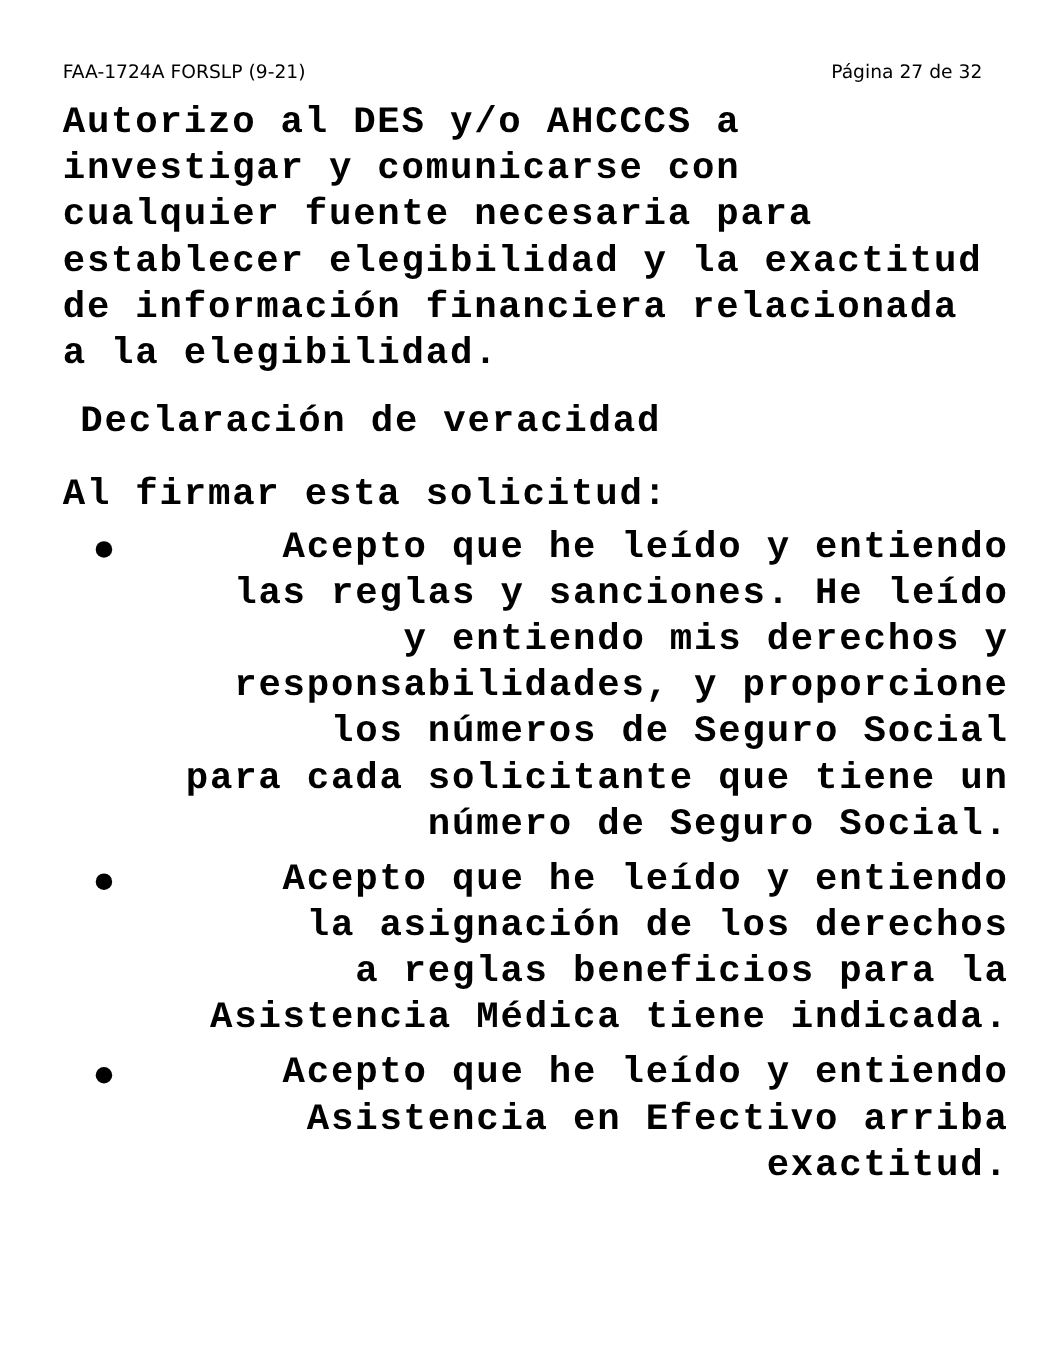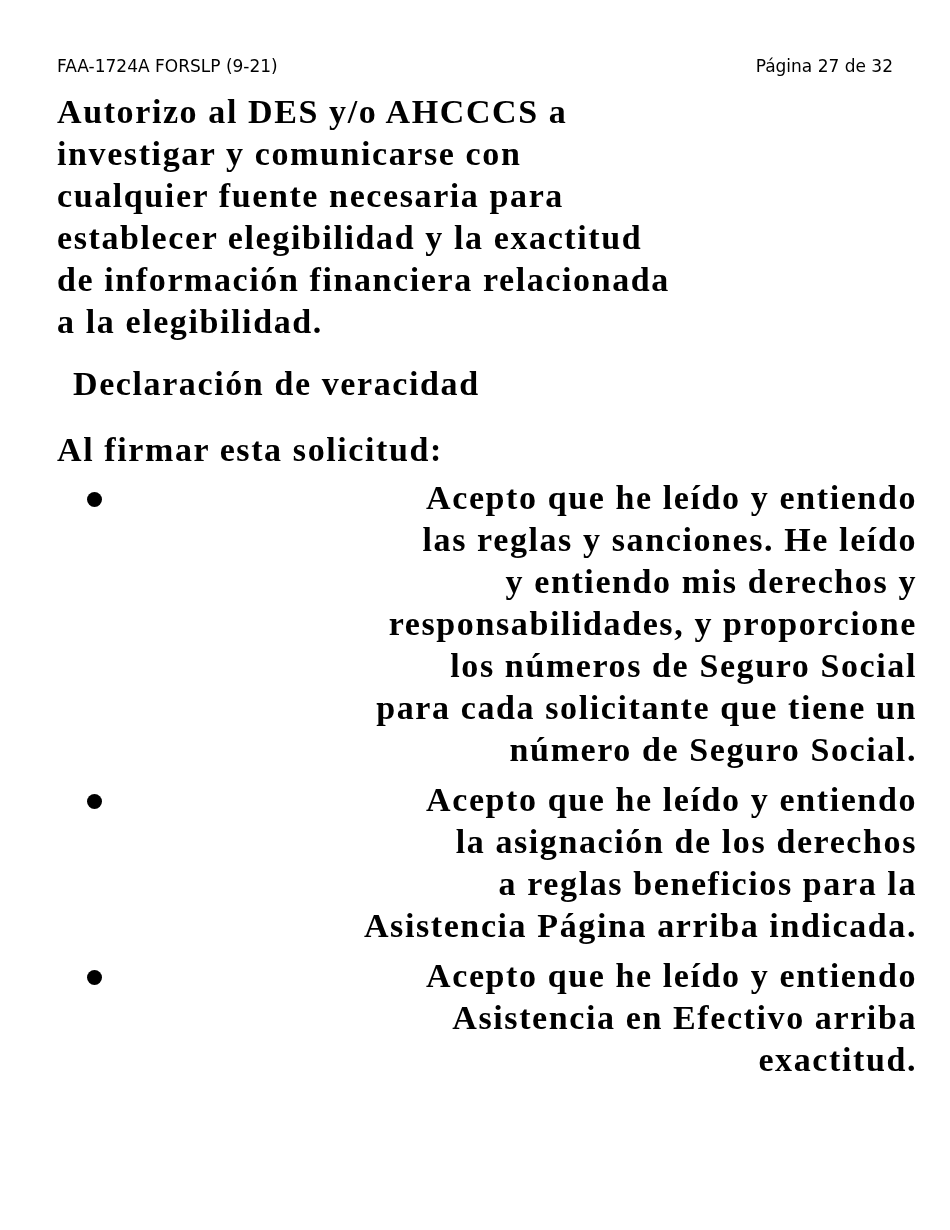--- a/index.html
+++ b/index.html
@@ -29,21 +29,21 @@
       font-weight: normal;
       letter-spacing: 0px;
     }
     .content {
       position: absolute;
       left: 57px;
       top: 91px;
       width: 860px;
     }
     .bold-text {
-      font-family: Liberation Serif, serif;
+      font-family: Liberation Mono, monospace;
       font-weight: bold;
       font-size: 34px;
       letter-spacing: 1.6px;
       line-height: 42px;
     }
     .line {
       display: block;
       white-space: nowrap;
     }
     .intro-paragraph {
@@ -113,21 +113,21 @@
       <span class="line">responsabilidades, y proporcione</span>
       <span class="line">los números de Seguro Social</span>
       <span class="line">para cada solicitante que tiene un</span>
       <span class="line">número de Seguro Social.</span>
     </li>
     <li class="bold-text bullet-item">
       <span class="bullet-icon"></span>
       <span class="line">Acepto que he leído y entiendo</span>
       <span class="line">la asignación de los derechos</span>
       <span class="line">a reglas beneficios para la</span>
-      <span class="line">Asistencia Página arriba indicada.</span>
+      <span class="line">Asistencia Médica tiene indicada.</span>
     </li>
     <li class="bold-text bullet-item">
       <span class="bullet-icon"></span>
       <span class="line">Acepto que he leído y entiendo</span>
       <span class="line">Asistencia en Efectivo arriba</span>
       <span class="line">exactitud.</span>
     </li>
   </ul>
 
 </main>

